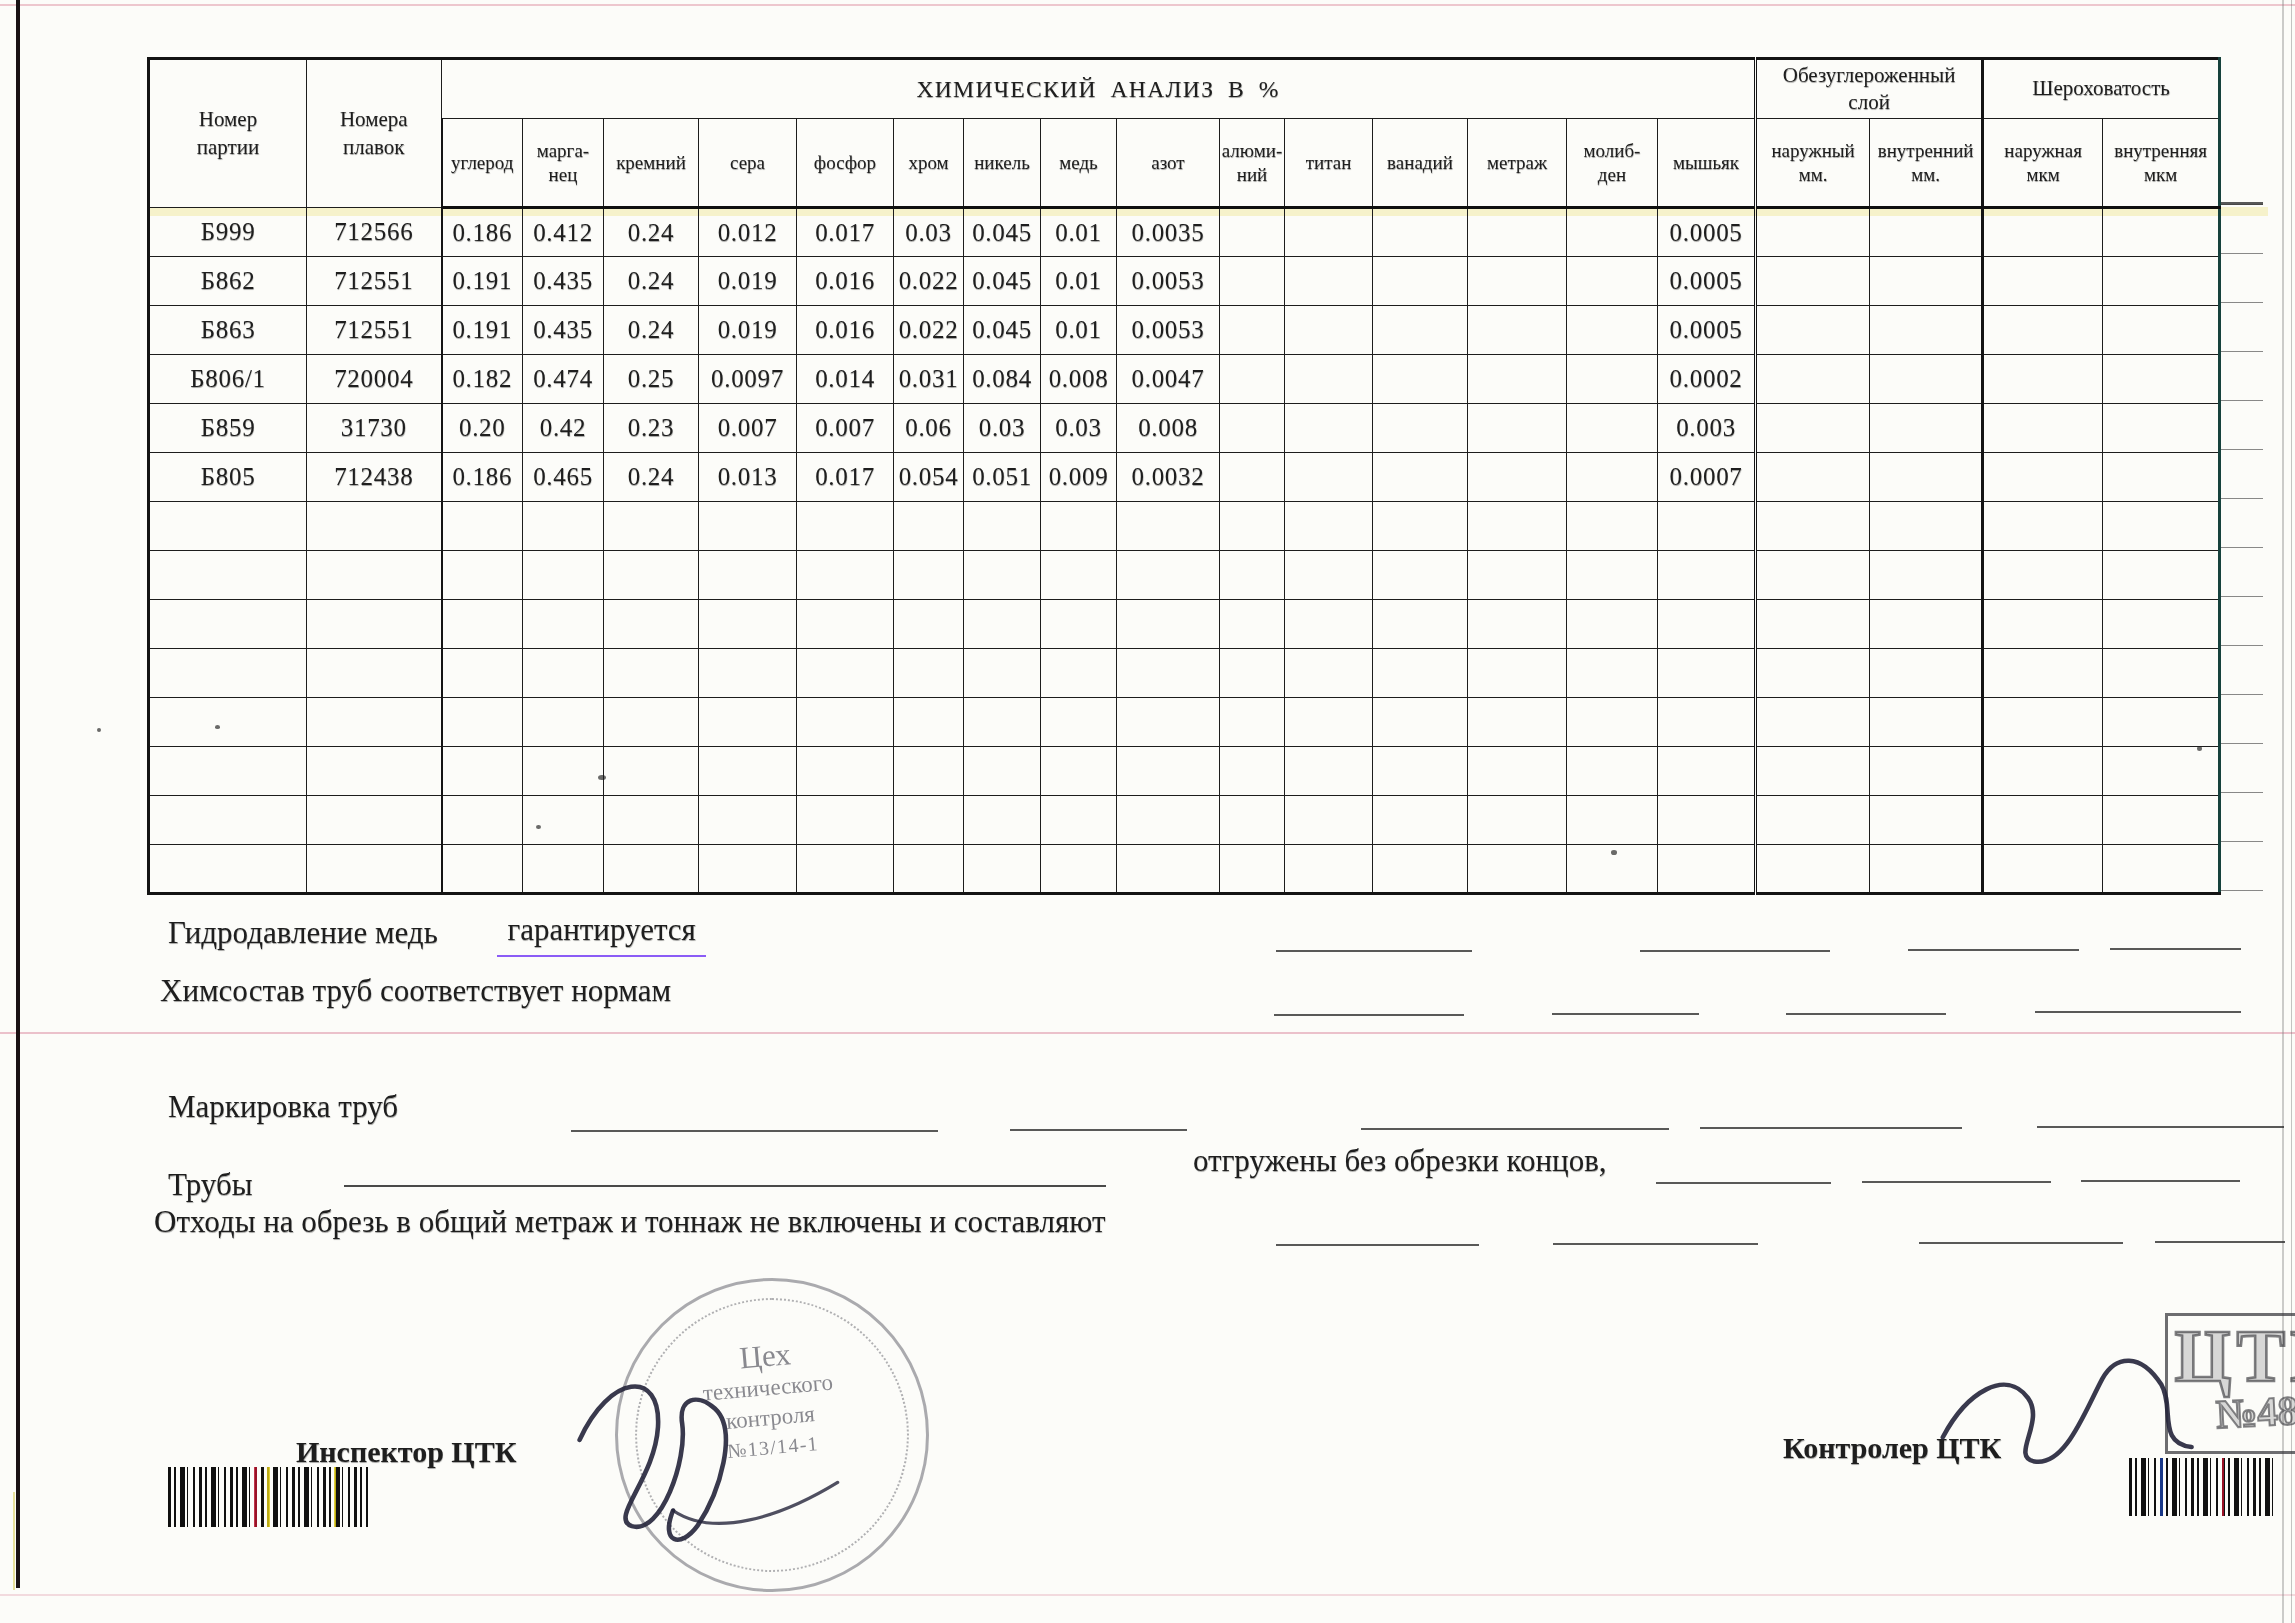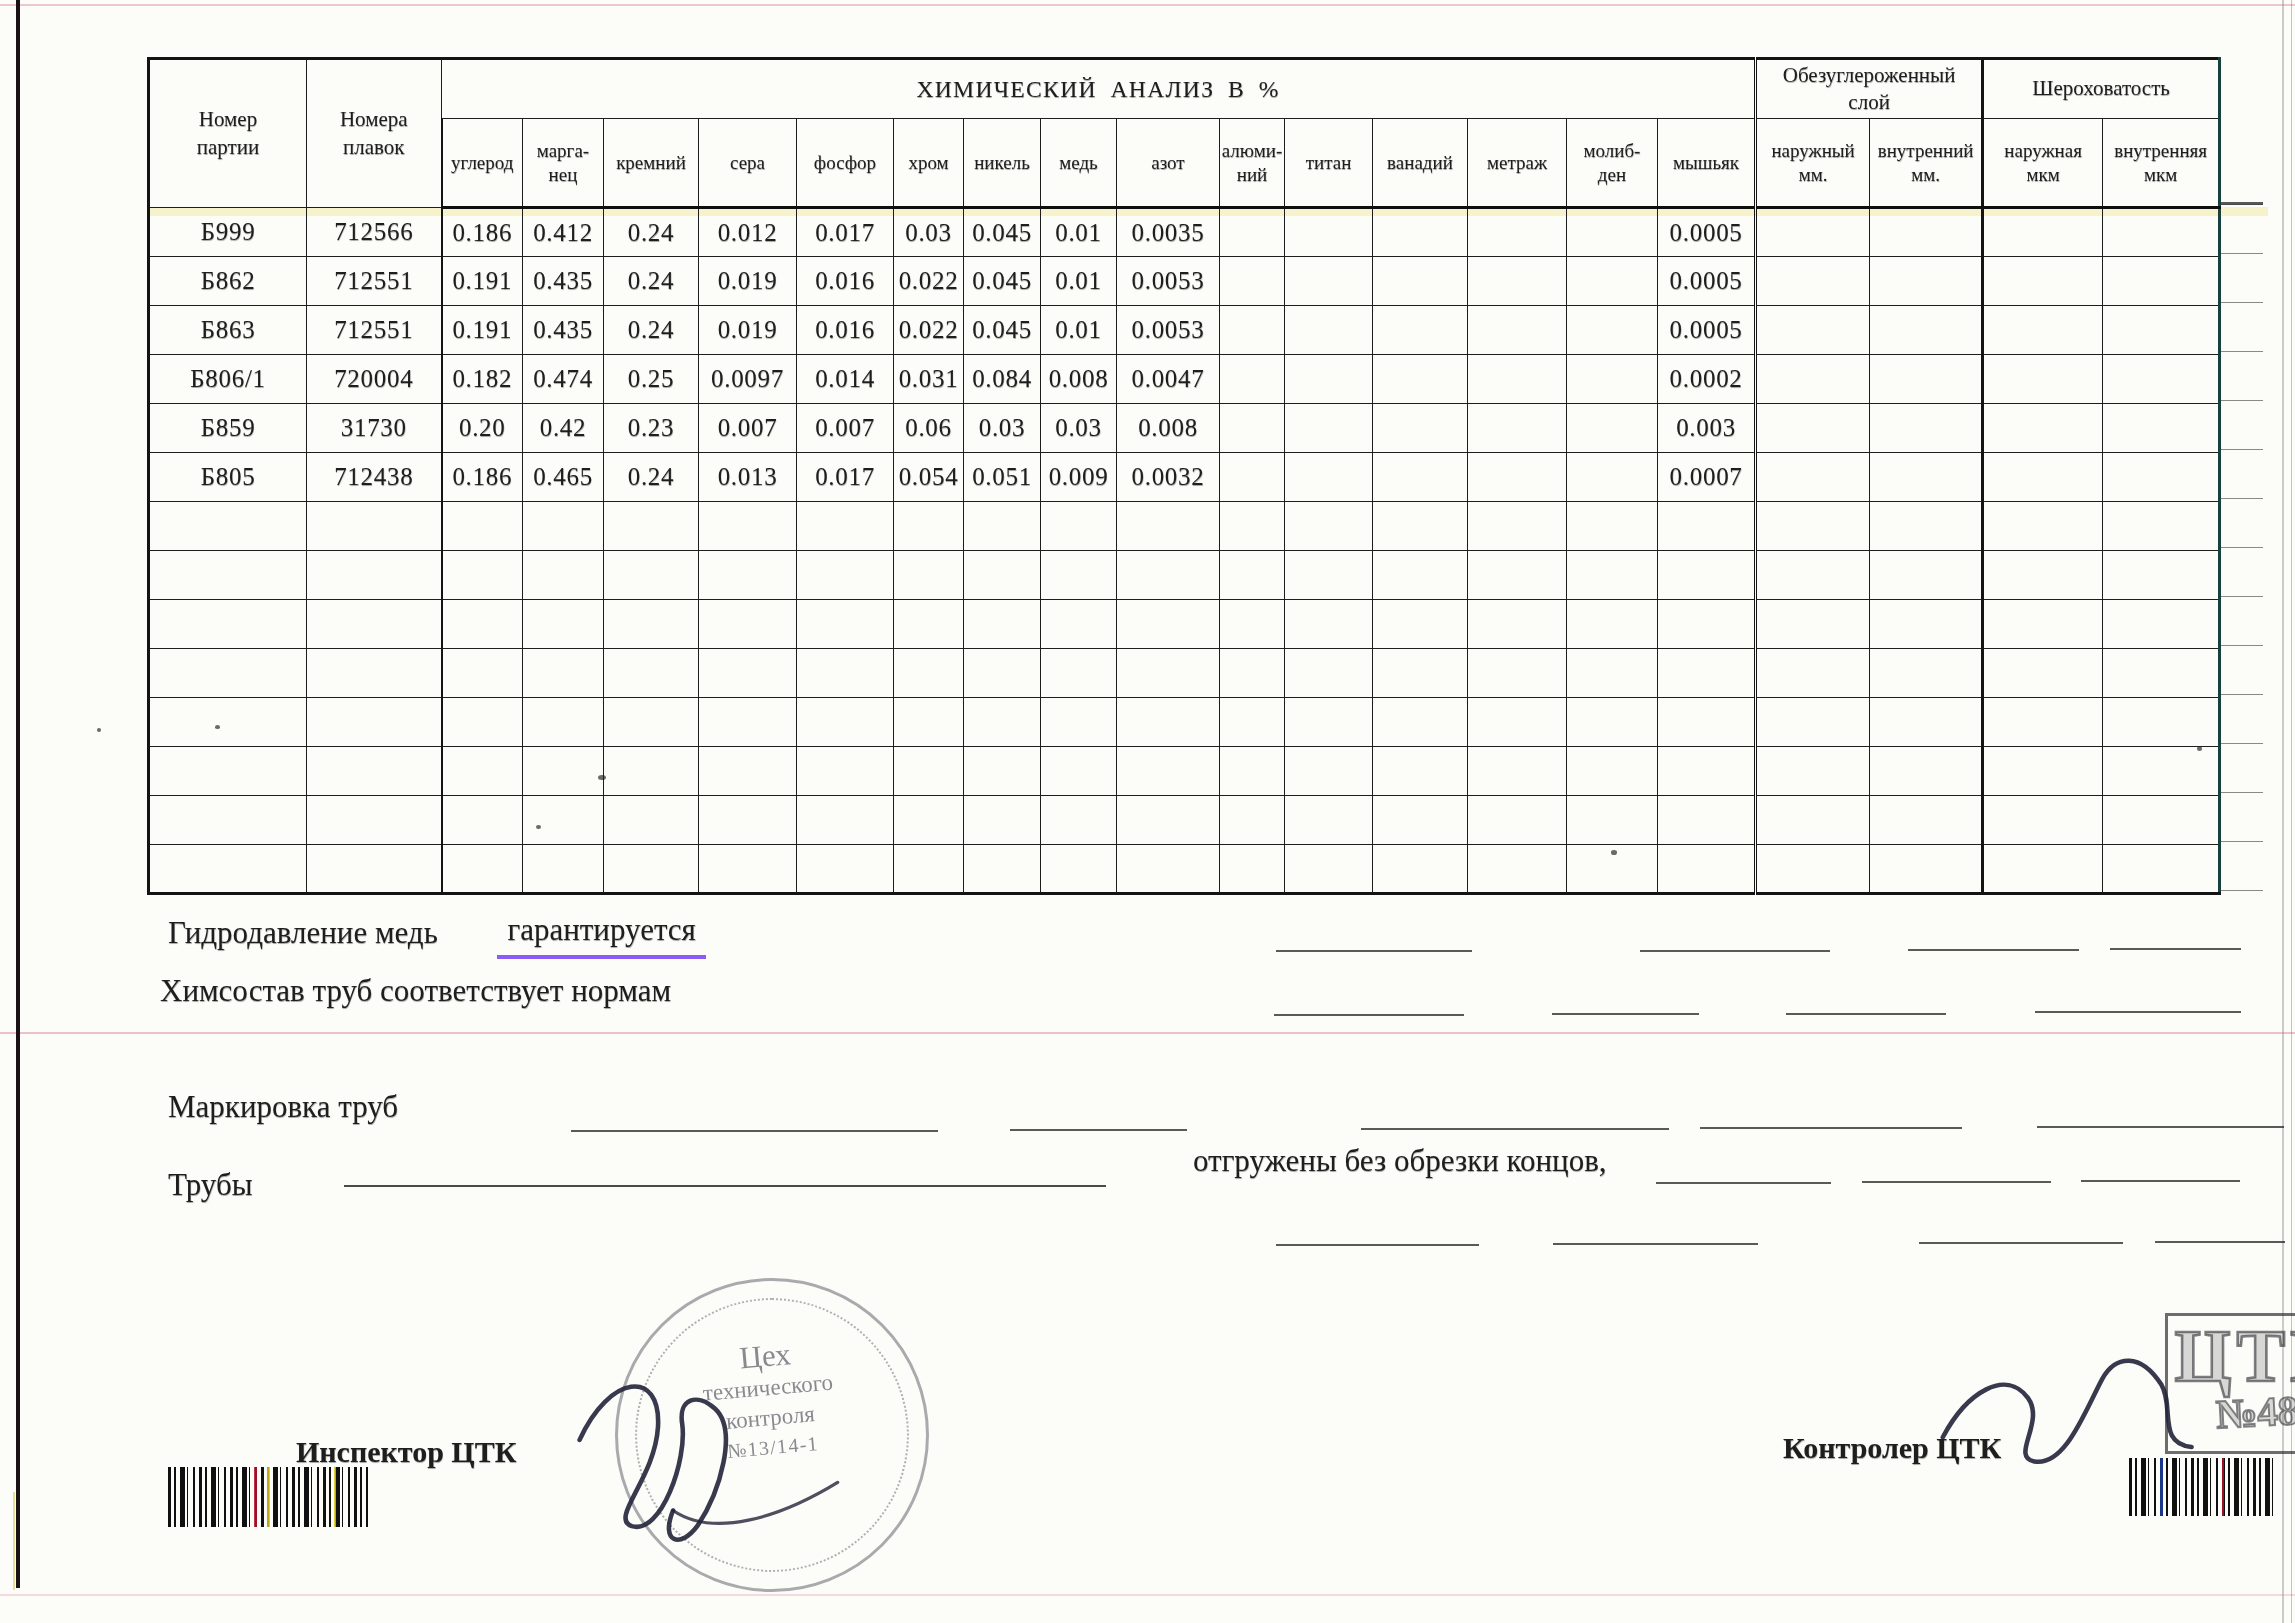--- a/index.html
+++ b/index.html
@@ -35,21 +35,21 @@
          background:repeating-linear-gradient(180deg,#3c3c3c 0 1.3px,transparent 1.3px 49px);opacity:.6;}
   .stub-head{position:absolute;left:2220px;top:202px;width:43px;height:2.6px;background:#222;opacity:.75;}
   .edge1{position:absolute;left:2282px;top:0;width:2px;height:1623px;background:rgba(130,130,130,.4);}
   .edge2{position:absolute;left:2291px;top:0;width:1.3px;height:1623px;background:rgba(90,90,90,.35);}
   .speck{position:absolute;background:#1c1c1c;border-radius:50%;opacity:.65;}
   .dash{position:absolute;border-top:2px solid #2f2f2f;opacity:.8;height:0;}
 
   
   .stmt{font-size:31px;}
   .stmt-b{font-size:30px;font-weight:bold;margin-left:8px;}
-  .uval{border-bottom:4px solid #8b5cf6;padding:0 10.5px 6.5px 10.5px;}
+  .uval{border-bottom:2px solid #8b5cf6;padding:0 10.5px 6.5px 10.5px;}
   .blankline{position:absolute;left:344px;top:1185px;width:762px;height:0;border-top:2.6px solid #2a2a2a;opacity:.85;}
 
   
   .round-stamp{position:absolute;left:615px;top:1278px;width:314px;height:314px;z-index:3;}
   .rs-ring1{position:absolute;inset:0;border:3.3px solid rgba(72,72,82,.45);border-radius:50%;}
   .rs-ring2{position:absolute;inset:19.6px;border:2.6px dotted rgba(72,72,82,.42);border-radius:50%;}
   .rs-text{position:absolute;inset:39px;display:flex;flex-direction:column;align-items:center;
            padding-top:22px;transform:rotate(-5deg);color:rgba(66,66,78,.62);}
   .rs-l1{font-size:31px;line-height:1.1;}
   .rs-l2,.rs-l3{font-size:23px;line-height:1.3;}
@@ -505,20 +505,21 @@
   <div class="dash" style="left:1700px;top:1127px;width:262px;"></div>
   <div class="dash" style="left:2037px;top:1126px;width:247px;"></div>
 
   <div class="abs stmt scantext" style="left:168px;top:1167px;">Трубы</div>
   <div class="blankline"></div>
   <div class="abs stmt scantext" style="left:1193px;top:1143px;">отгружены без обрезки концов,</div>
   <div class="dash" style="left:1656px;top:1182px;width:175px;"></div>
   <div class="dash" style="left:1862px;top:1181px;width:189px;"></div>
   <div class="dash" style="left:2081px;top:1180px;width:159px;"></div>
 
+  <div class="abs stmt scantext" style="left:154px;top:1204px;">Отходы на обрезь в общий метраж и тоннаж не включены и составляют</div>
   <div class="dash" style="left:1276px;top:1244px;width:203px;"></div>
   <div class="dash" style="left:1553px;top:1243px;width:205px;"></div>
   <div class="dash" style="left:1919px;top:1242px;width:204px;"></div>
   <div class="dash" style="left:2155px;top:1241px;width:130px;"></div>
 
 
   <div class="abs stmt-b scantext" style="left:288px;top:1435px;">Инспектор ЦТК</div>
   <div class="abs stmt-b scantext" style="left:1775px;top:1431px;">Контролер ЦТК</div>
 
   <div class="round-stamp">

